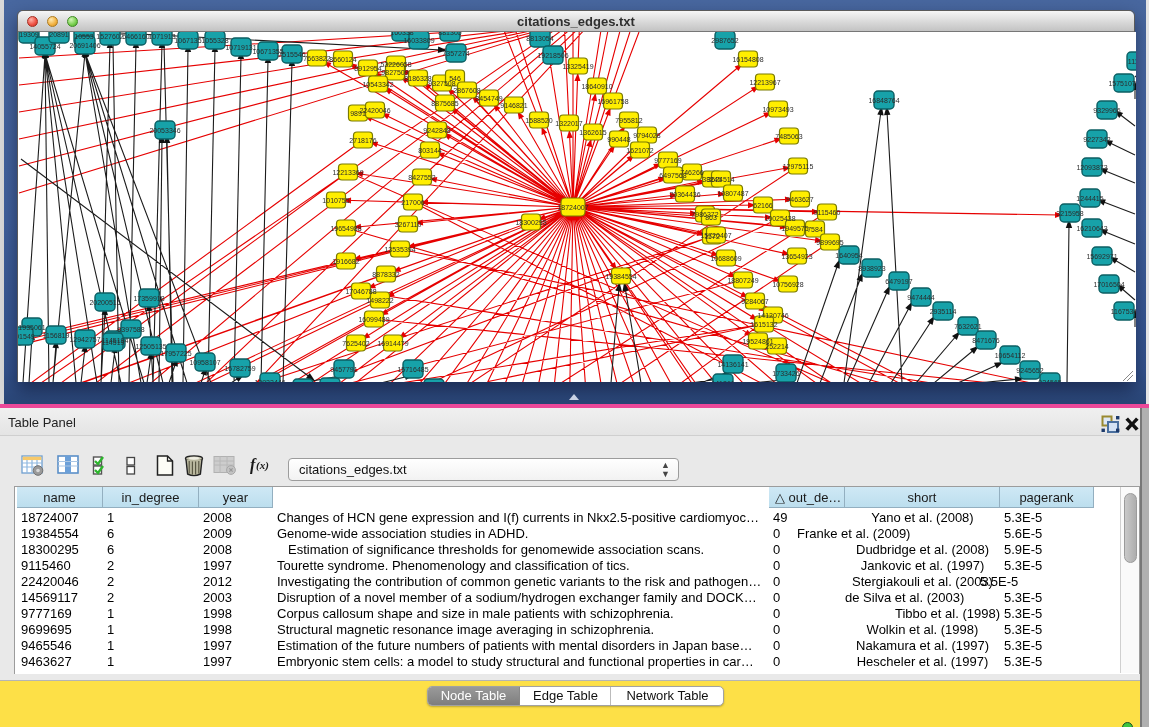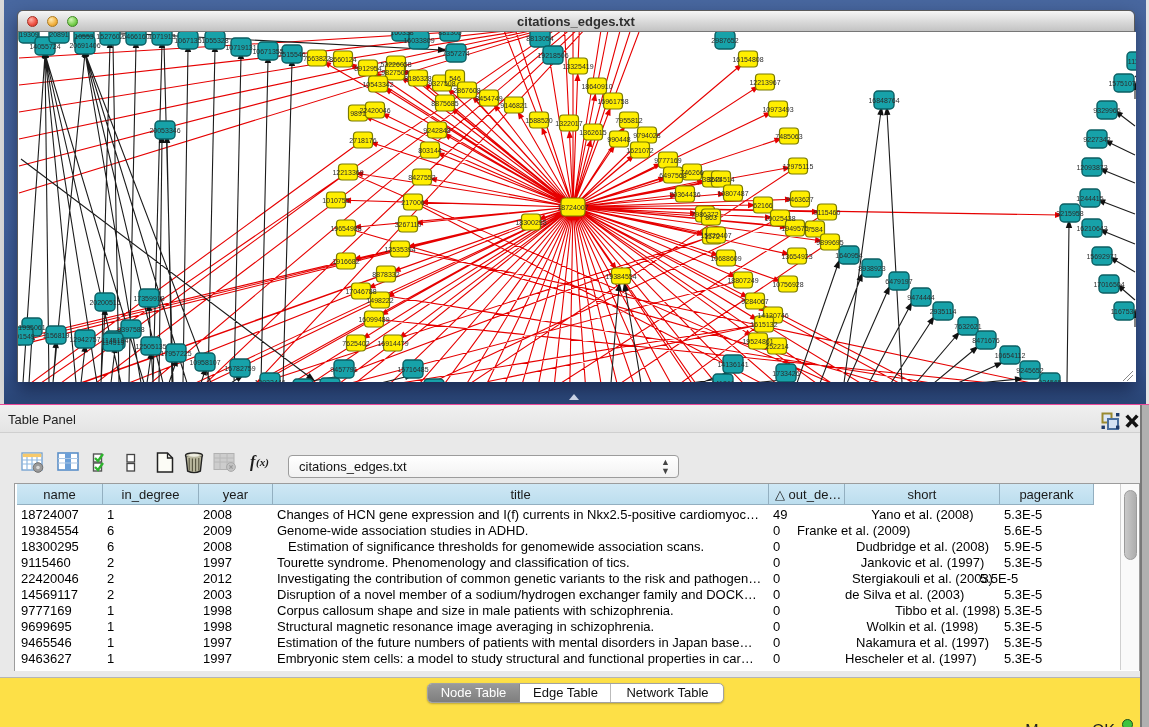--- a/index.html
+++ b/index.html
@@ -3,21 +3,21 @@
 *{margin:0;padding:0;box-sizing:border-box}
 html,body{width:1149px;height:727px;overflow:hidden;font-family:"Liberation Sans",sans-serif}
 #top{position:absolute;left:0;top:0;width:1149px;height:404px;background:linear-gradient(#48679f,#40609c 55%,#33528c 92%,#2a4677)}
 #top::before{content:"";position:absolute;left:0;top:0;width:4px;height:100%;background:#d9d9d9}
 #top::after{content:"";position:absolute;right:0;top:0;width:3px;height:100%;background:#e4e4e4}
 #win{position:absolute;left:17px;top:10px;width:1118px;height:372px;border:1px solid #5a5a5a;border-radius:5px 5px 0 0;box-shadow:0 8px 18px rgba(0,0,20,.45)}
 #tbar{position:absolute;left:0;top:0;width:100%;height:21px;background:linear-gradient(#f6f6f6,#d9d9d9 55%,#c3c3c3);border-bottom:1px solid #777;border-radius:5px 5px 0 0;text-align:center}
 #tbar b{font-size:13px;line-height:21px;color:#2f2f2f;font-weight:bold}
 .tl{position:absolute;top:5px;width:11px;height:11px;border-radius:50%}
 #content{position:absolute;left:0;top:21px;width:1118px;height:350px;background:#fff;overflow:hidden}
-#panel{position:absolute;left:0;top:404px;width:1149px;height:323px;background:#e9e9e9;border-top:1px solid #ec4899}
+#panel{position:absolute;left:0;top:404px;width:1149px;height:323px;background:#e9e9e9;border-top:4px solid #ec4899}
 #phead{position:absolute;left:0;top:0;width:100%;height:28px;background:linear-gradient(#f0f0f0,#e4e4e4);border-bottom:1px solid #cfcfcf}
 #phead span{position:absolute;left:8px;top:7px;font-size:13px;color:#222}
 #toolbar{position:absolute;left:0;top:46px;width:100%;height:30px}
 #combo{position:absolute;left:288px;top:4px;width:391px;height:23px;background:linear-gradient(#fff,#f2f2f2);border:1px solid #9c9c9c;border-radius:4px;font-size:13px;color:#111;line-height:21px;padding-left:10px}
 #combo i{position:absolute;right:8px;top:2px;font-style:normal;font-size:9px;color:#444;line-height:9px}
 #tablebox{position:absolute;left:14px;top:78px;width:1126px;height:188px;background:#fff;border:1px solid #9c9c9c;border-bottom:none}
 .th{position:absolute;top:79px;height:21px;background:linear-gradient(#cfe8f5,#bcdeee);border-right:1px solid #93afc0;border-bottom:1px solid #93afc0;font-size:13px;color:#1a1a1a;text-align:center;line-height:21px}
 .tr{position:absolute;height:16px;font-size:13px;color:#000}
 .tr span{position:absolute;top:0;white-space:nowrap;overflow:hidden;line-height:16px}
 #vscroll{position:absolute;left:1120px;top:79px;width:19px;height:186px;background:#fafafa;border-left:1px solid #d0d0d0}
@@ -531,21 +531,20 @@
 </g>
 <text x="232" y="17" font-family="Liberation Serif, serif" font-style="italic" font-weight="bold" font-size="16" fill="#1a1a1a">f</text>
 <text x="238" y="16" font-family="Liberation Serif, serif" font-style="italic" font-weight="bold" font-size="11" fill="#1a1a1a">(x)</text>
 </svg>
       <div id="combo">citations_edges.txt<i>▲<br>▼</i></div>
     </div>
  <div id="tablebox"></div>
  <div class="th" style="left:17px;width:86px">name</div>
  <div class="th" style="left:103px;width:96px">in_degree</div>
  <div class="th" style="left:199px;width:74px">year</div>
- <div class="th" style="left:273px;width:496px">title</div>
  <div class="th" style="left:769px;width:76px;text-align:left;padding-left:6px">△ out_de…</div>
  <div class="th" style="left:845px;width:155px">short</div>
  <div class="th" style="left:1000px;width:94px">pagerank</div>
  <div class="tr" style="top:102px">
 <span style="left:21px">18724007</span>
       <span style="left:107px">1</span>
       <span style="left:203px">2008</span>
 <span style="left:277px;width:488px">Changes of HCN gene expression and I(f) currents in Nkx2.5-positive cardiomyoc…</span>
       <span style="left:773px">49</span>
 <span style="left:845px;width:155px;text-align:center">Yano et al. (2008)</span>
@@ -622,21 +621,21 @@
       <span style="left:773px">0</span>
 <span style="left:845px;width:155px;text-align:center">Nakamura et al. (1997)</span>
       <span style="left:1004px">5.3E-5</span>
     </div>
     <div class="tr" style="top:246px">
 <span style="left:21px">9463627</span>
       <span style="left:107px">1</span>
       <span style="left:203px">1997</span>
 <span style="left:277px;width:488px">Embryonic stem cells: a model to study structural and functional properties in car…</span>
       <span style="left:773px">0</span>
-<span style="left:845px;width:155px;">Hescheler et al. (1997)</span>
+<span style="left:845px;width:155px;text-align:center">Hescheler et al. (1997)</span>
       <span style="left:1004px">5.3E-5</span>
     </div>
  <div id="vscroll">
       <div id="vthumb"></div>
     </div>
  <div id="footer">
   <div id="tabs">
         <div id="seg1">Node Table</div>
         <div id="seg2">Edge Table</div>
         <div id="seg3">Network Table</div>

